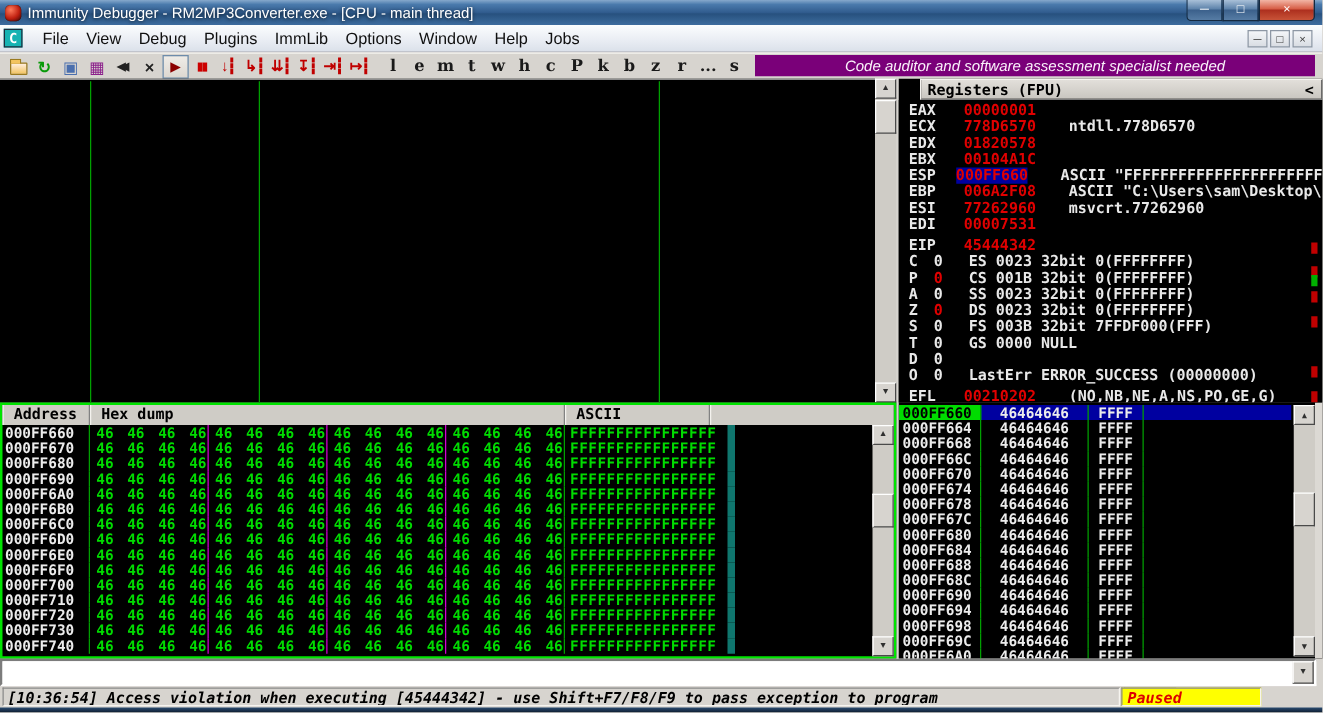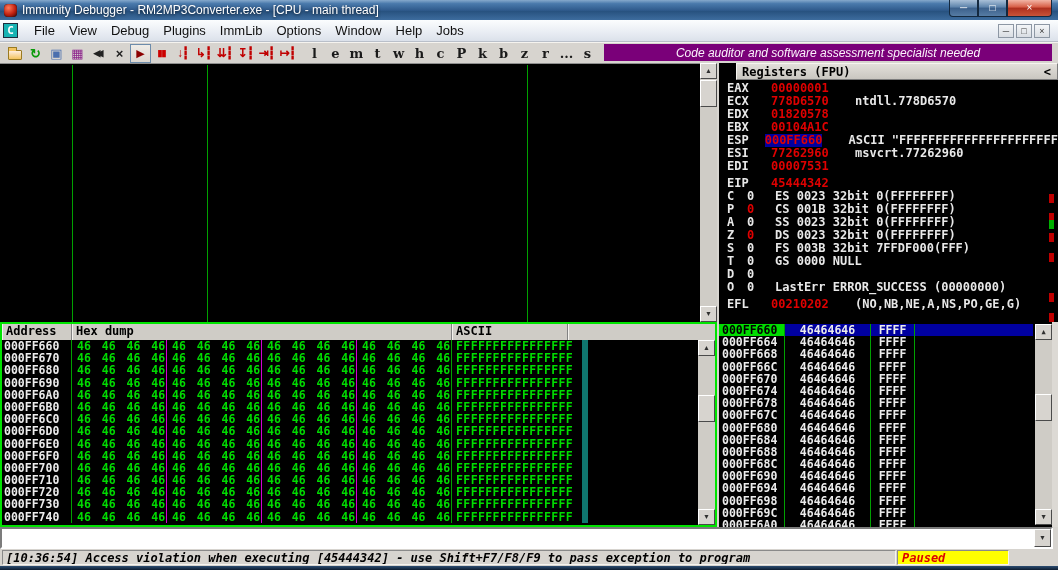--- a/index.html
+++ b/index.html
@@ -91,21 +91,21 @@
   .fval.red{color:#e00000;}
   .frest{white-space:pre;}
   .clip-mark{position:absolute;width:5px;height:9px;background:#c00000;right:4px;}
   .clip-mark.green{background:#00b000;}
 
   
   #dump{position:absolute;left:0;top:322px;width:717px;height:205px;background:#000;
     border:2px solid #00e400;}
   #dump-header{height:16px;background:#cfccc6;display:flex;
     font:bold 12px/15px "DejaVu Sans Mono",monospace;color:#000;}
-  .dh{border-right:1px solid #828282;border-left:1px solid #f4f2ee;padding-left:3px;}
+  .dh{border-right:1px solid #828282;border-left:1px solid #f4f2ee;padding-left:8px;}
   .dh.addr{width:70px;}
   .dh.hex{width:380px;}
   .dh.ascii{width:116px;}
   .dh.rest{flex:1;border-right:none;}
   #dump-body{position:absolute;left:0;top:16px;right:16px;bottom:0;overflow:hidden;
     font:bold 11.5px/12.2px "DejaVu Sans Mono",monospace;}
   .drow{display:flex;height:12.2px;align-items:center;}
   .daddr{width:70px;padding-left:2px;color:#ececec;border-right:1px solid #00a000;}
   .dgrp{width:95px;padding-left:5px;word-spacing:4px;color:#00dc00;border-right:1px solid #d400d4;}
   .dgrp.g4{border-right:1px solid #00a000;}
@@ -280,20 +280,25 @@
           <span class="rval">00104A1C</span>
           <span class="rcom"></span>
         </div>
 
         <div class="rrow">
           <span class="rname">ESP</span>
           <span class="rval sel">000FF660</span>
           <span class="rcom">ASCII "FFFFFFFFFFFFFFFFFFFFFF</span>
         </div>
 
+        <div class="rrow">
+          <span class="rname">EBP</span>
+          <span class="rval">006A2F08</span>
+          <span class="rcom">ASCII "C:\Users\sam\Desktop\</span>
+        </div>
 
         <div class="rrow">
           <span class="rname">ESI</span>
           <span class="rval">77262960</span>
           <span class="rcom">msvcrt.77262960</span>
         </div>
 
         <div class="rrow">
           <span class="rname">EDI</span>
           <span class="rval">00007531</span>

